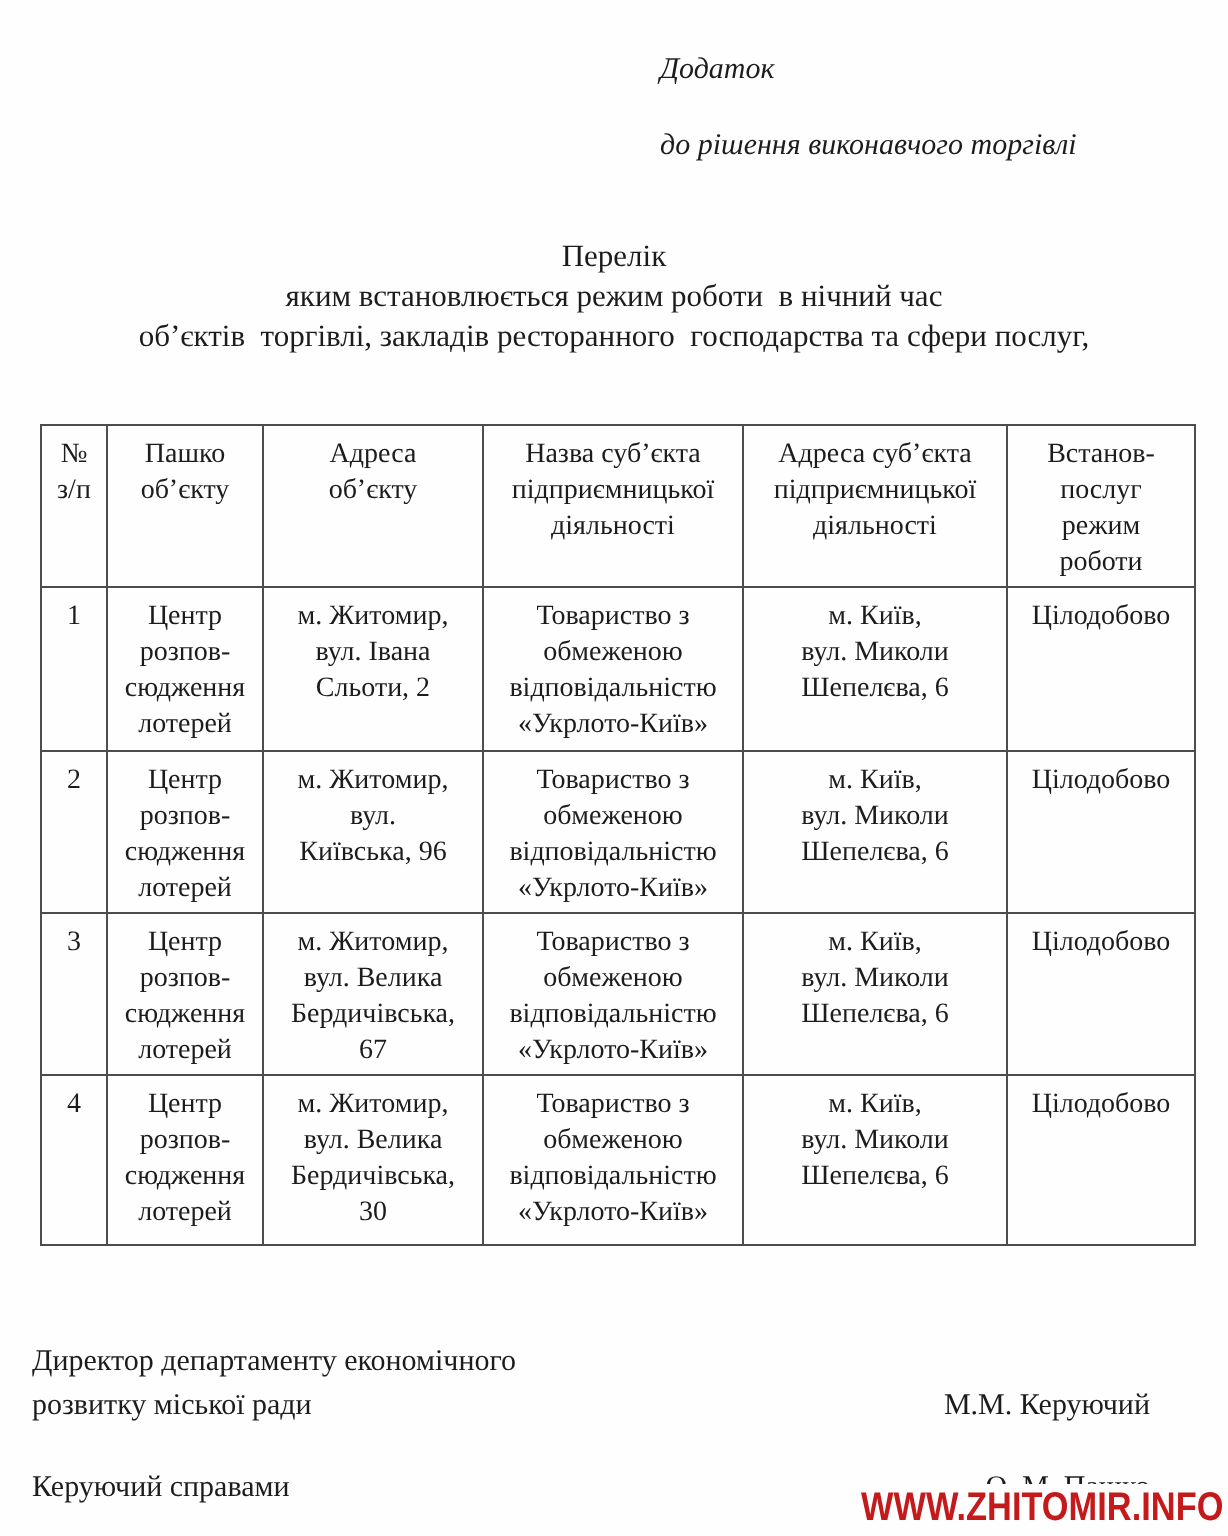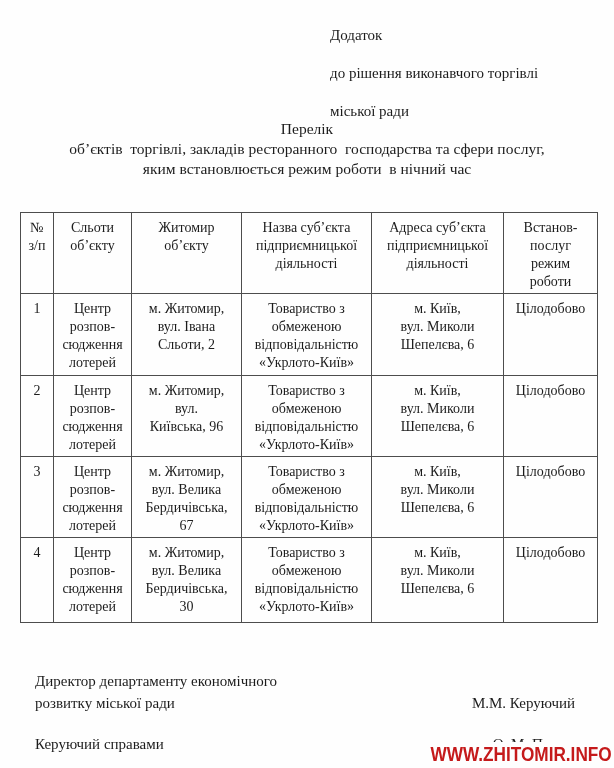--- a/index.html
+++ b/index.html
@@ -15,21 +15,21 @@
 
   
   .doc-header {
     position: absolute;
     top: 7px;
     left: 330px;
     font-size: 15px;
     line-height: 19px;
     white-space: pre-line;
   }
-  .doc-header .hline { white-space: pre; }
+  .doc-header .hline { white-space: pre; font-style: italic; }
 
   
   .doc-title {
     position: absolute;
     top: 119px;
     left: 0;
     width: 614px;
     text-align: center;
     font-size: 15.5px;
     line-height: 20px;
@@ -64,21 +64,21 @@
   }
   thead tr          { height: 81px; }
   tbody tr:nth-child(1) { height: 82px; }
   tbody tr:nth-child(2) { height: 72px; }
   tbody tr:nth-child(3) { height: 78px; }
   tbody tr:nth-child(4) { height: 85px; }
 
   
   .sig {
     position: absolute;
-    left: 35px;
+    left: 16px;
     right: 39px;
     display: flex;
     justify-content: space-between;
     align-items: flex-end;
     font-size: 15px;
     line-height: 22px;
   }
   .sig1 { top: 670px; }
   .sig2 { top: 733px; }
   .sig-title { white-space: pre-line; }
@@ -101,45 +101,44 @@
   }
 </style>
 </head>
 <body>
 
 <div class="page">
 
   <div class="doc-header">
     <div class="hline">Додаток</div>
     <div class="hline">до рішення виконавчого торгівлі</div>
-    <div class="hline">міської ради</div>
   </div>
 
   <div class="doc-title">
     <div class="tline">Перелік</div>
+    <div class="tline">яким встановлюється режим роботи  в нічний час</div>
     <div class="tline">об’єктів  торгівлі, закладів ресторанного  господарства та сфери послуг,</div>
-    <div class="tline">яким встановлюється режим роботи  в нічний час</div>
   </div>
 
   <table class="objects">
     <colgroup>
       <col class="c1">
         <col class="c2">
         <col class="c3">
         <col class="c4">
         <col class="c5">
         <col class="c6">
     </colgroup>
     <thead>
       <tr>
         <th>№
 з/п</th>
-        <th>Сльоти
+        <th>Пашко
 об’єкту</th>
-        <th>Житомир
+        <th>Адреса
 об’єкту</th>
         <th>Назва суб’єкта
 підприємницької
 діяльності</th>
         <th>Адреса  суб’єкта
 підприємницької
 діяльності</th>
         <th>Встанов-
 послуг
 режим

